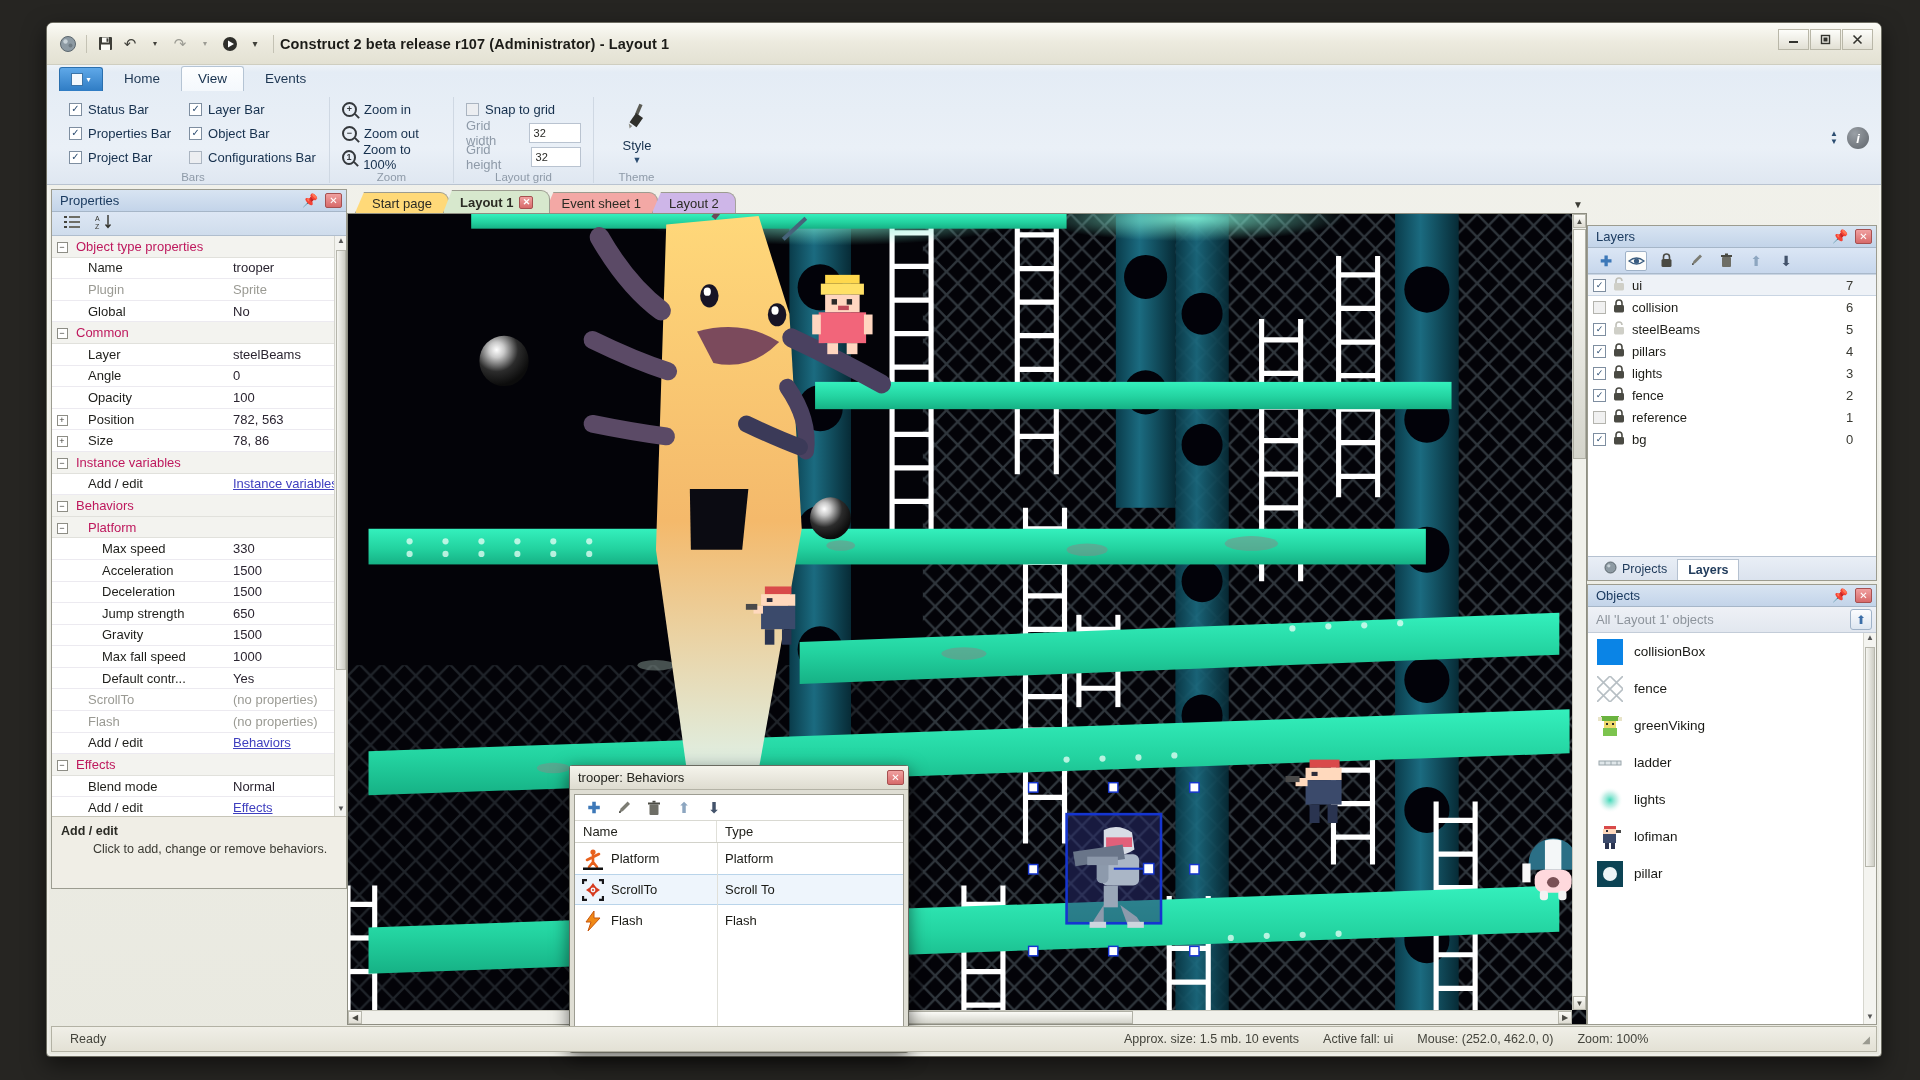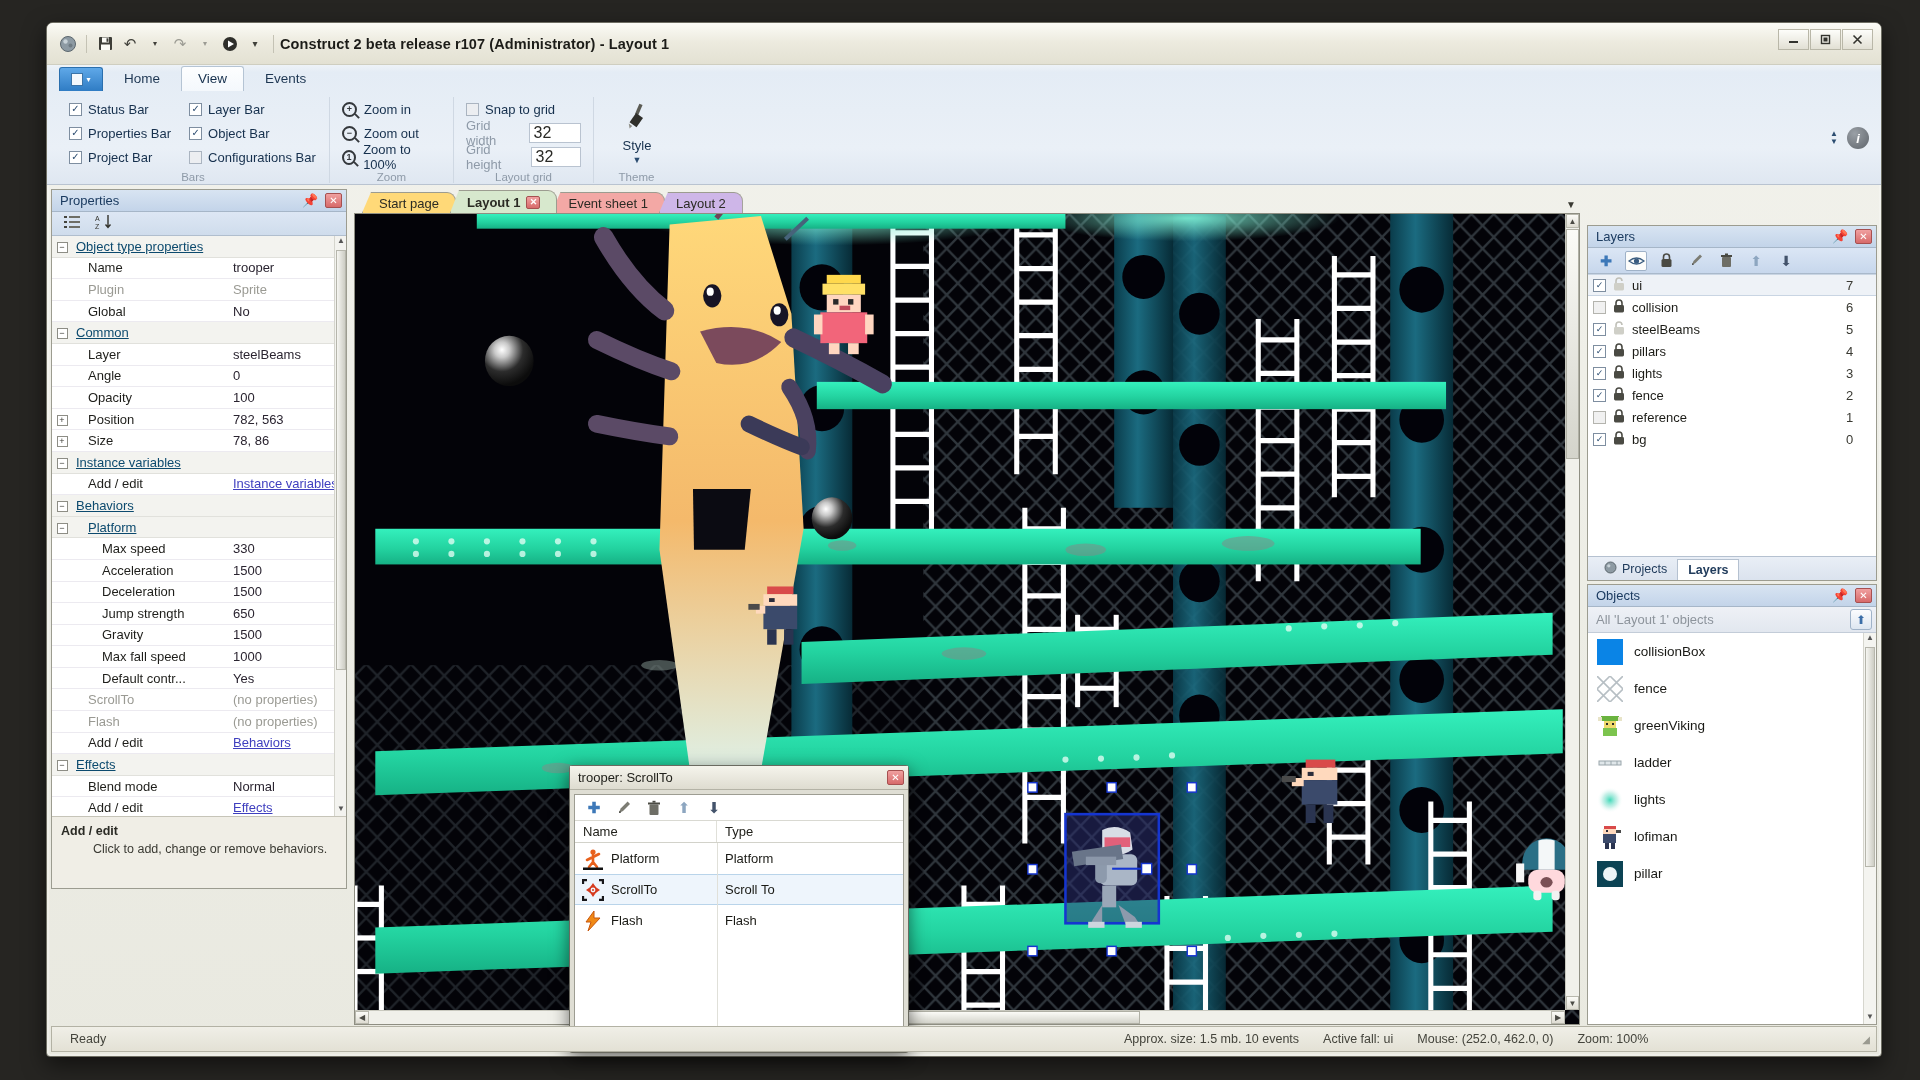--- a/index.html
+++ b/index.html
@@ -94,21 +94,21 @@
     position: relative; display: inline-flex; align-items: center;
     justify-content: center; font-size: 9px; font-weight: bold; color: #34383c;
   }
   .magnify::after {
     content: ''; position: absolute; width: 2px; height: 6px; background: #34383c;
     right: -3px; bottom: -4px; transform: rotate(-45deg);
   }
   .gridline { display: flex; align-items: center; gap: 6px; height: 24px; font-size: 13px; color: #8e9aa8; }
   .gridbox {
     width: 54px; height: 20px; background: #fff; border: 1px solid #b9c3d0;
-    font-size: 16px; color: #2a2a26; padding: 1px 4px; display: flex; align-items: center;
+    font-size: 11px; color: #2a2a26; padding: 1px 4px; display: flex; align-items: center;
   }
   .stylebtn {
     width: 62px; display: flex; flex-direction: column; align-items: center;
     gap: 2px; padding-top: 4px; font-size: 13px; color: #16304d;
   }
   .brush { font-size: 28px; line-height: 28px; color: #3b3b36; transform: rotate(-10deg); }
   .caret-sm { font-size: 9px; color: #2b4c70; }
   .ribbon-right { position: absolute; right: 12px; top: 36px; display: flex; align-items: center; gap: 9px; }
   .spin { display: flex; flex-direction: column; font-size: 8px; line-height: 8px; color: #2b4c70; }
   .infoic {
@@ -150,40 +150,40 @@
     width: 20px; text-align: center; color: #5b5b55; font-size: 11px; flex: none;
   }
   .prow .pexp .box {
     display: inline-flex; width: 11px; height: 11px; border: 1px solid #8d8d85;
     background: #fff; align-items: center; justify-content: center;
     font-size: 9px; line-height: 1; color: #3a3a34;
   }
   .prow .pname { flex: 1; color: #1e1e1a; padding-left: 4px; }
   .prow .pval { width: 118px; color: #2a2430; padding-left: 5px; }
   .prow.group { background: #f3f3ef; border-bottom: 1px solid #e1e1dc; }
-  .prow.group .pname { color: #0c4a6e; text-decoration: underline; }
+  .prow.group .pname { color: #be185d; }
   .prow.dim .pname, .prow.dim .pval { color: #9a9a93; }
   .prow .link { color: #3f3fbf; text-decoration: underline; cursor: pointer; }
   .indent1 { padding-left: 16px !important; }
   .indent2 { padding-left: 30px !important; }
   .props-scroll {
     position: absolute; right: 0; top: 0; width: 12px; height: 100%;
     background: #f3f3ef; border-left: 1px solid #d5d5cd;
   }
   .ps-thumb { position: absolute; left: 1px; width: 10px; background: linear-gradient(90deg,#f6f6f2,#cdcdc4); border: 1px solid #b6b6ac; }
   .ps-arrow { position: absolute; left: 1px; width: 10px; height: 12px; font-size: 8px; text-align: center; color: #555; }
   .props-help {
     height: 72px; background: #f0eee6; border-top: 1px solid #c6c4b8;
     padding: 7px 9px; font-size: 12.5px; color: #2a2a24;
   }
   .props-help .t { font-weight: bold; margin-bottom: 4px; }
   .props-help .d { color: #3a3a33; margin-left: 32px; }
 
   
-  .center { flex: 1; display: flex; flex-direction: column; margin: 0 7px; }
+  .center { flex: 1; display: flex; flex-direction: column; margin: 0 0; }
   .tabs-row { height: 24px; position: relative; display: flex; align-items: flex-end; }
   .ltab {
     height: 21px; padding: 0 16px; font-size: 13px; display: flex; align-items: center;
     gap: 6px; color: #2b2b24; border: 1px solid #9c9c90; border-bottom: none;
     border-radius: 0 9px 0 0; margin-right: -6px;
     clip-path: polygon(9px 0, 100% 0, 100% 100%, 0 100%);
   }
   .ltab.start { background: #ffd978; }
   .ltab.l1 { background: #d7e8cd; height: 23px; z-index: 5; font-weight: bold; }
   .ltab.ev { background: #f3a8a5; justify-content: center; }
@@ -1200,21 +1200,21 @@
               <div class="ps-arrow" style="top:0">▲</div>
               <div class="ps-thumb" style="top:14px;height:220px"></div>
               <div class="ps-arrow" style="bottom:0">▼</div>
             </div>
           </div>
         </div>
       </div>
 
       <div class="dlg">
         <div class="dlg-head">
-          <span>trooper: ScrollTo</span>
+          <span>trooper: Behaviors</span>
           <span style="flex:1"></span>
           <span class="xbtn">✕</span>
         </div>
         <div class="dlg-body">
           <div class="dlg-toolbar">
             <span class="dtool" style="color:#3d78b8;font-weight:bold">✚</span>
             <span class="dtool">
               <svg width="16" height="16" viewBox="0 0 16 16">
                   <polygon points="3,13 4.6,8.6 11.6,1.6 14,4 7,11" fill="#7d7d74"></polygon>
                   <polygon points="3,13 5.2,12.4 3.6,10.8" fill="#3a3a34"></polygon>

